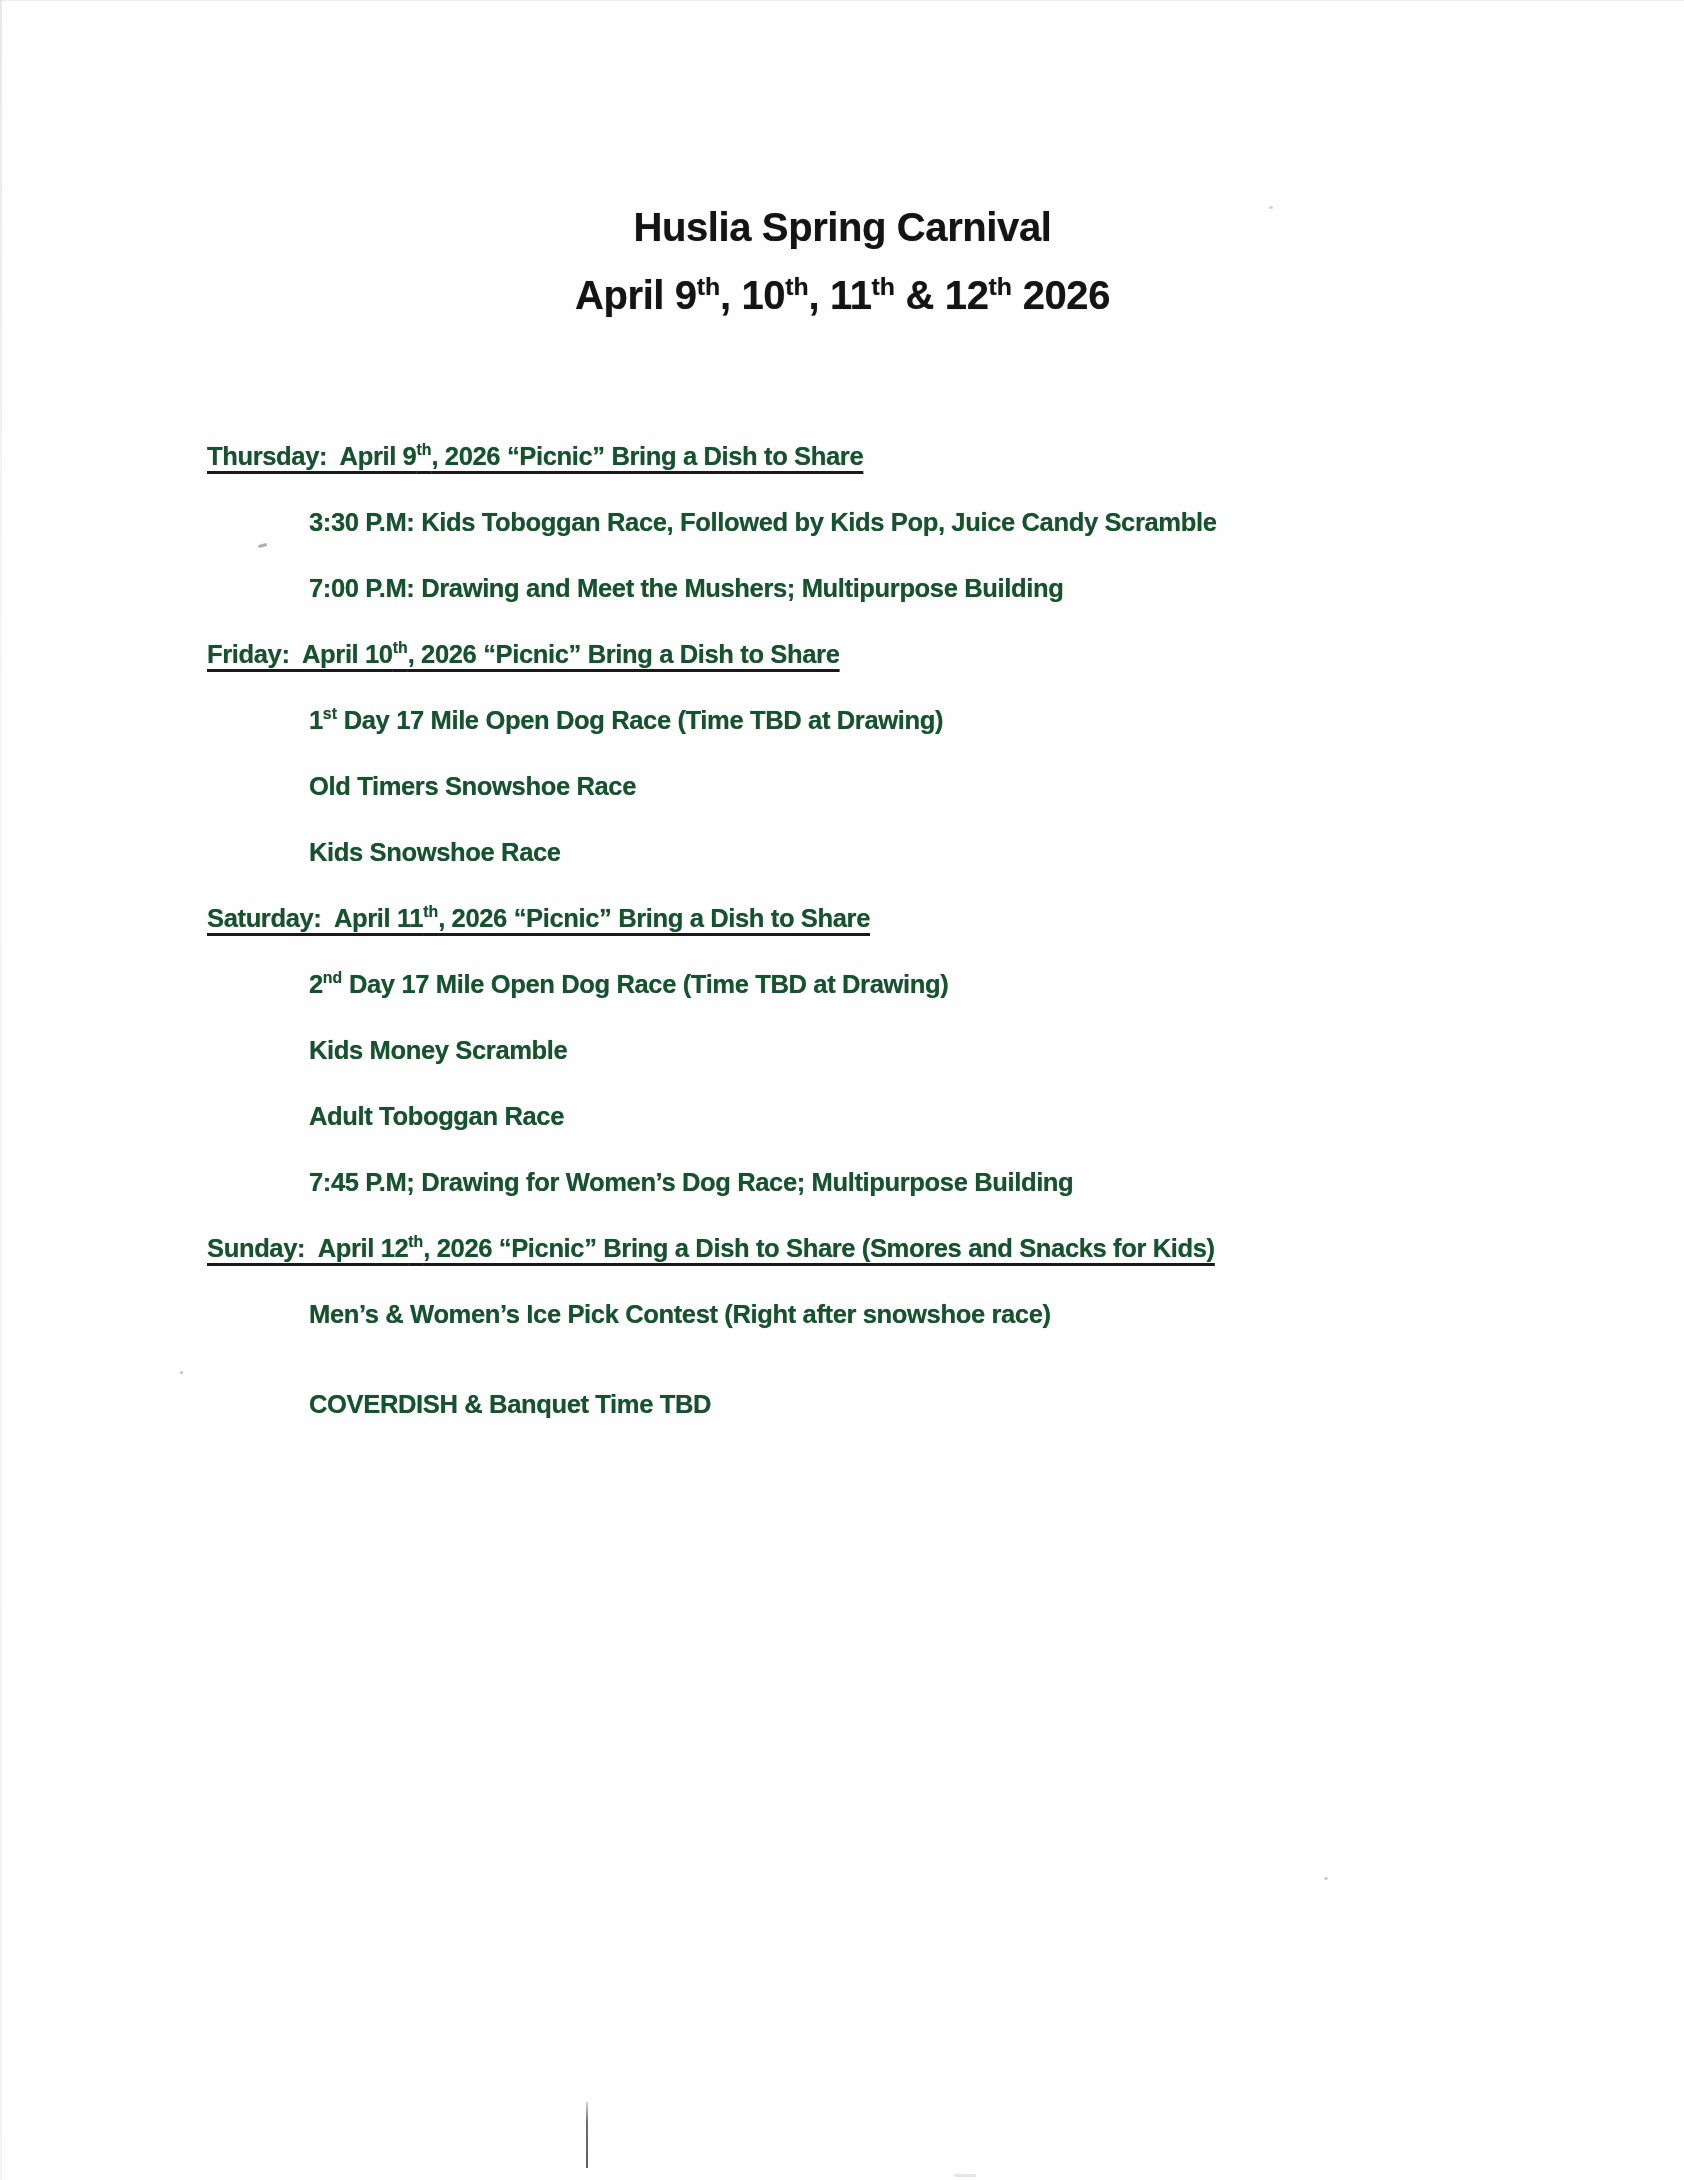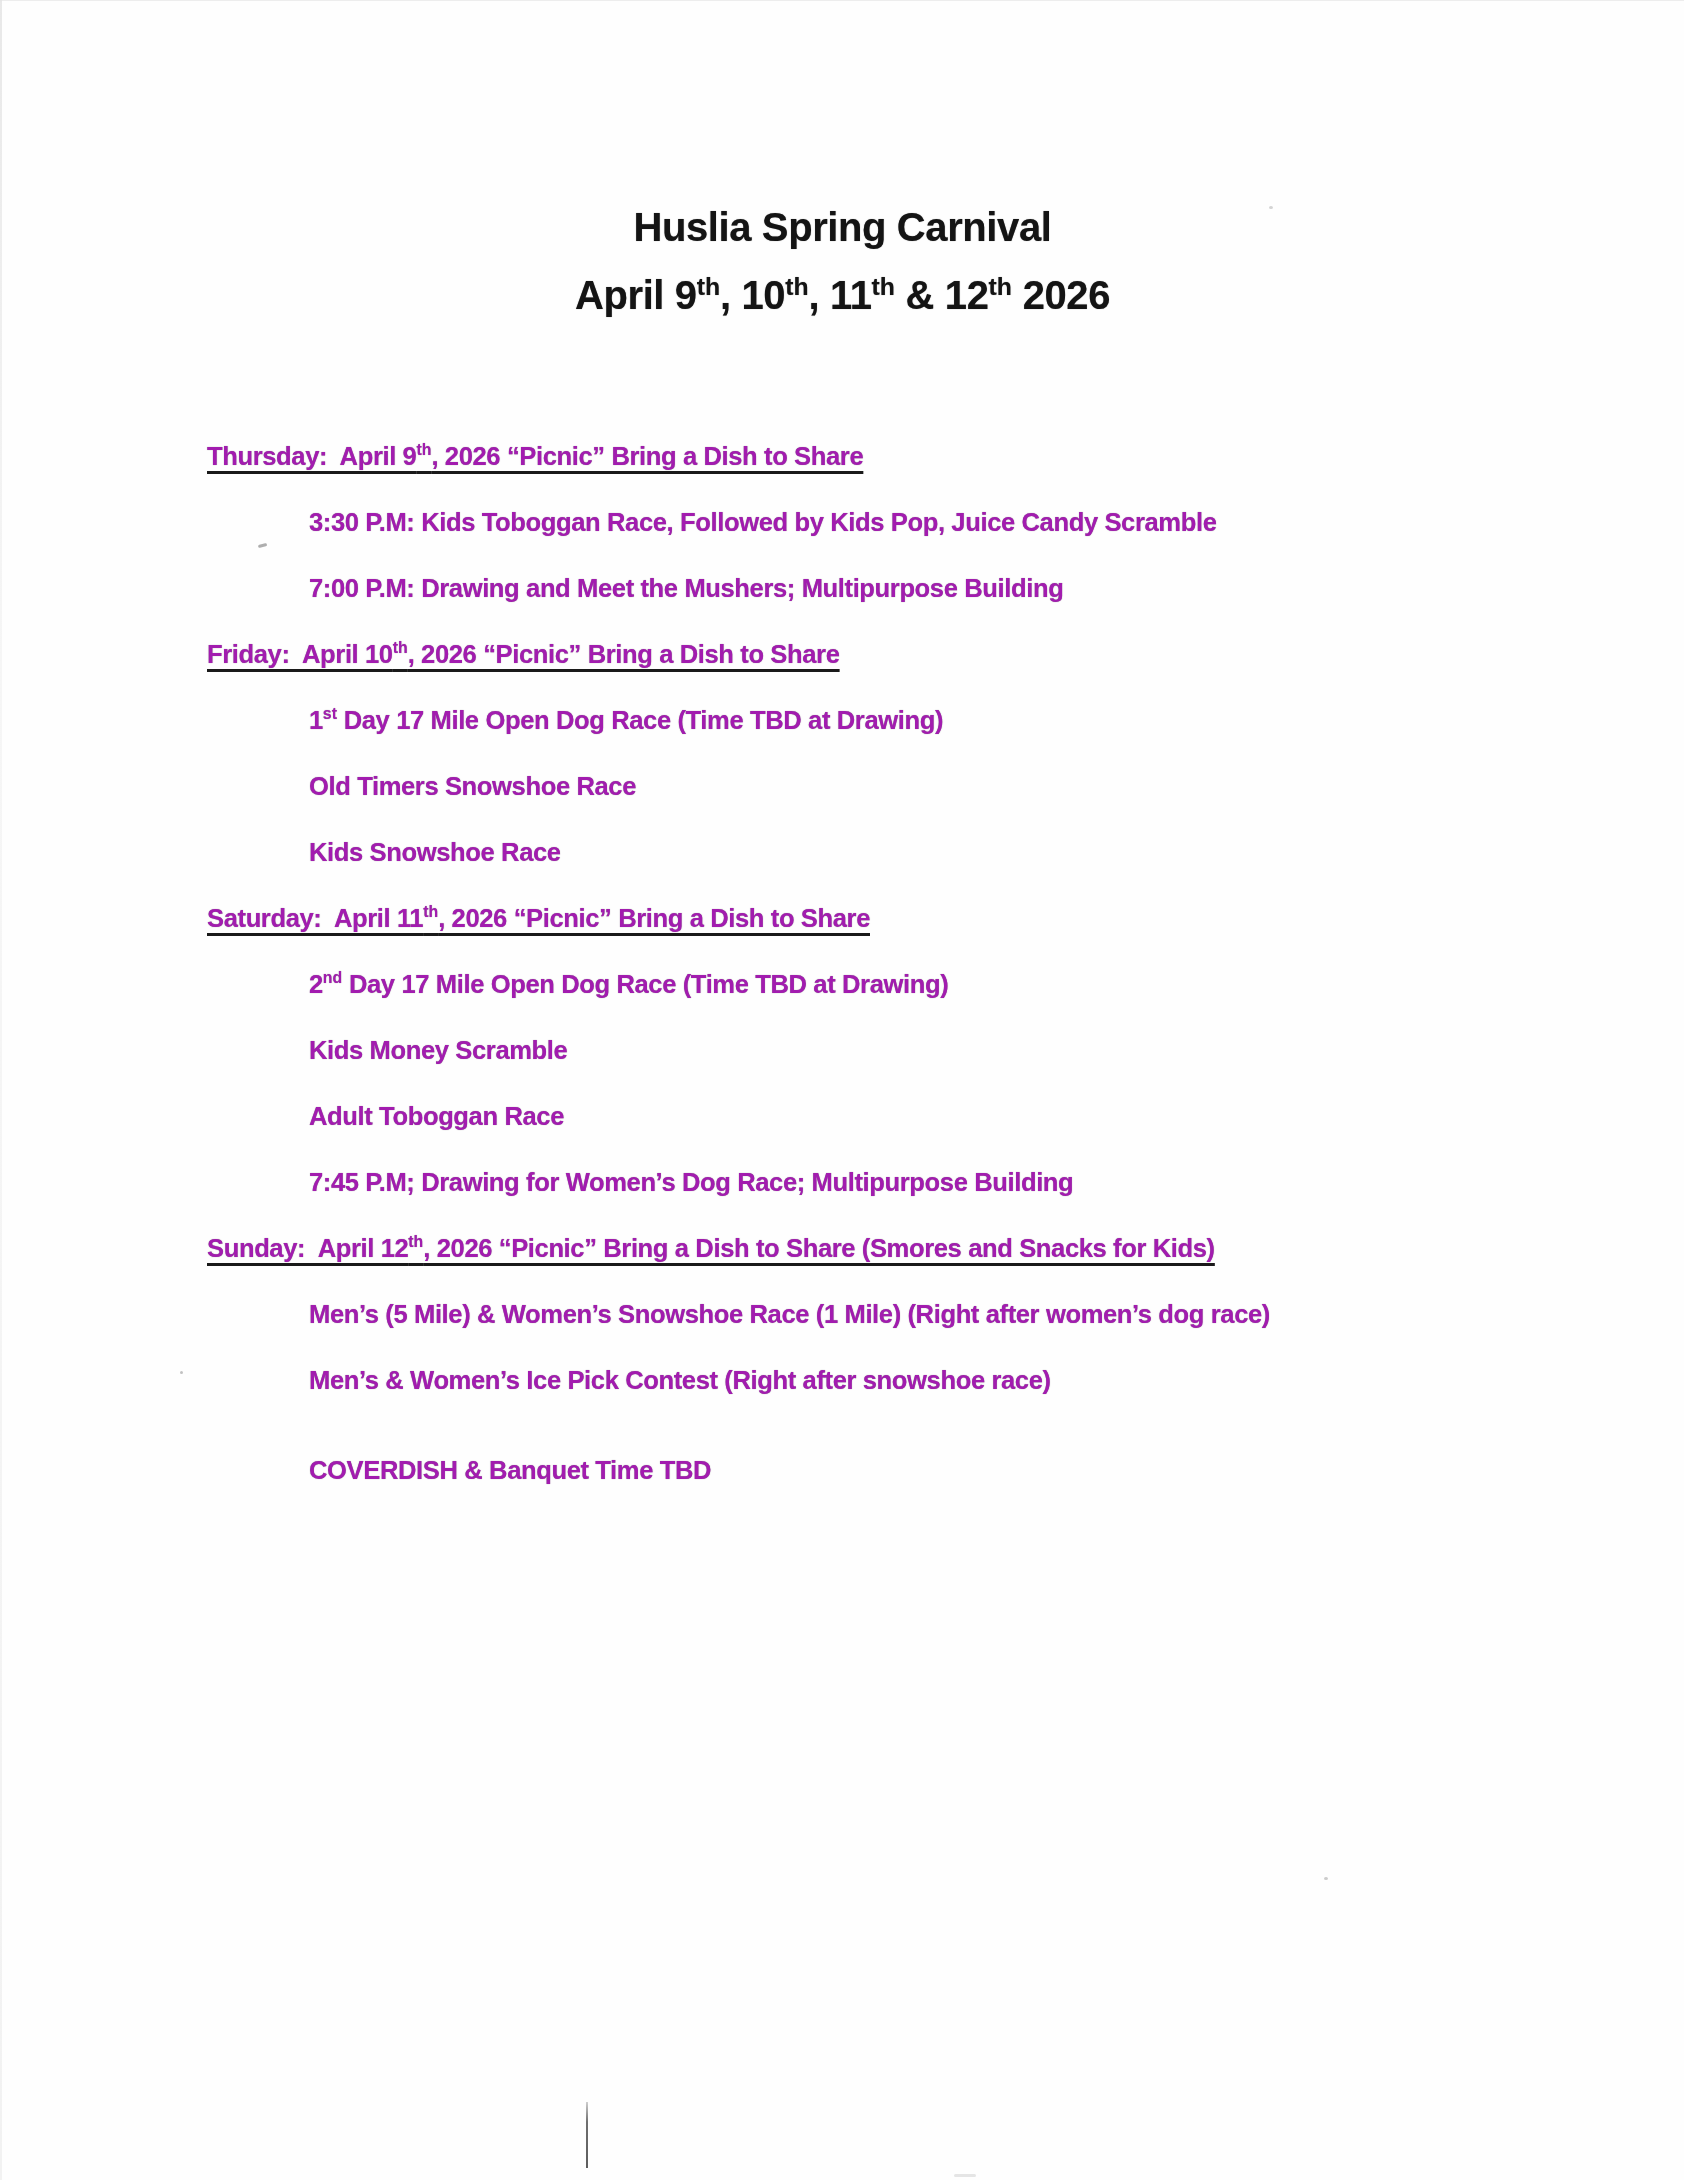--- a/index.html
+++ b/index.html
@@ -31,21 +31,21 @@
     text-shadow: 0 0 0.9px rgba(10,10,10,.55);
     white-space: pre-wrap;
   }
 
   .schedule {
     position: absolute;
     top: 423px; left: 207px; right: 51px;
     font-size: 25.6px;
     font-weight: bold;
     letter-spacing: -0.4px;
-    color: #a21caf;
+    color: #14532d;
     text-shadow: 0 0 0.9px rgba(10,10,10,.5);
   }
   .line {
     height: 66px;
     line-height: 66px;
     white-space: pre-wrap;
   }
   .line.heading {
     text-decoration: underline;
     text-decoration-thickness: 3.4px;
@@ -90,21 +90,20 @@
       <div class="line heading">Friday:  April 10<sup>th</sup>, 2026 “Picnic” Bring a Dish to Share</div>
       <div class="line item">1<sup>st</sup> Day 17 Mile Open Dog Race (Time TBD at Drawing)</div>
       <div class="line item">Old Timers Snowshoe Race</div>
       <div class="line item">Kids Snowshoe Race</div>
       <div class="line heading">Saturday:  April 11<sup>th</sup>, 2026 “Picnic” Bring a Dish to Share</div>
       <div class="line item">2<sup>nd</sup> Day 17 Mile Open Dog Race (Time TBD at Drawing)</div>
       <div class="line item">Kids Money Scramble</div>
       <div class="line item">Adult Toboggan Race</div>
       <div class="line item">7:45 P.M; Drawing for Women’s Dog Race; Multipurpose Building</div>
       <div class="line heading">Sunday:  April 12<sup>th</sup>, 2026 “Picnic” Bring a Dish to Share (Smores and Snacks for Kids)</div>
-      <div class="line item">Men’s (5 Mile) &amp; Women’s Snowshoe Race (1 Mile) (Right after women’s dog race)</div>
       <div class="line item">Men’s &amp; Women’s Ice Pick Contest (Right after snowshoe race)</div>
       <div class="line item gap-before">COVERDISH &amp; Banquet Time TBD</div>
     </div>
 
   <div class="artifact scan-line-bottom"></div>
   <div class="artifact speck-1"></div>
   <div class="artifact speck-2"></div>
   <div class="artifact speck-3"></div>
   <div class="artifact speck-4"></div>
   <div class="artifact smudge-bottom"></div>

